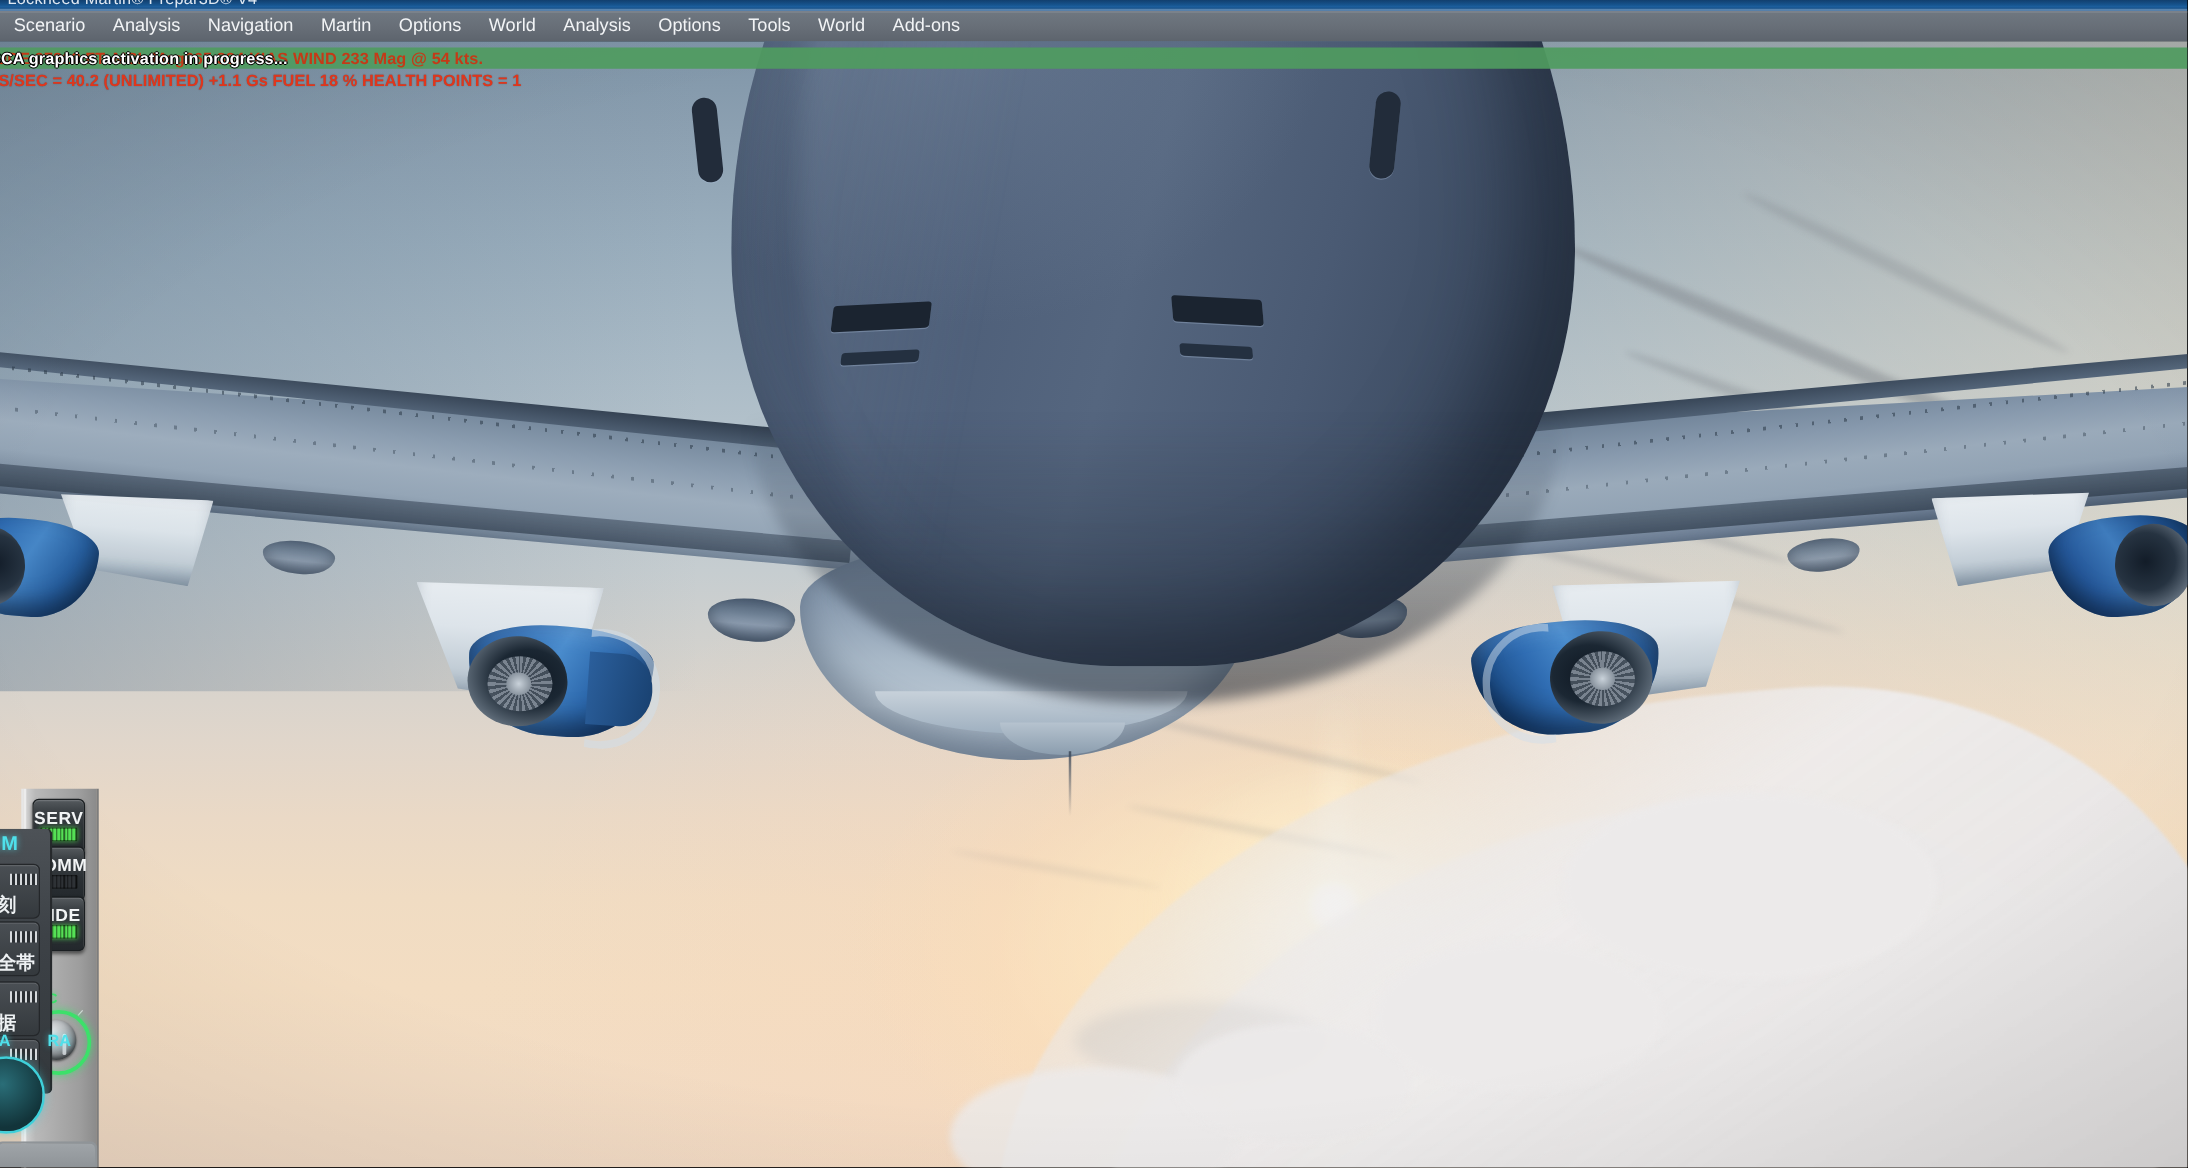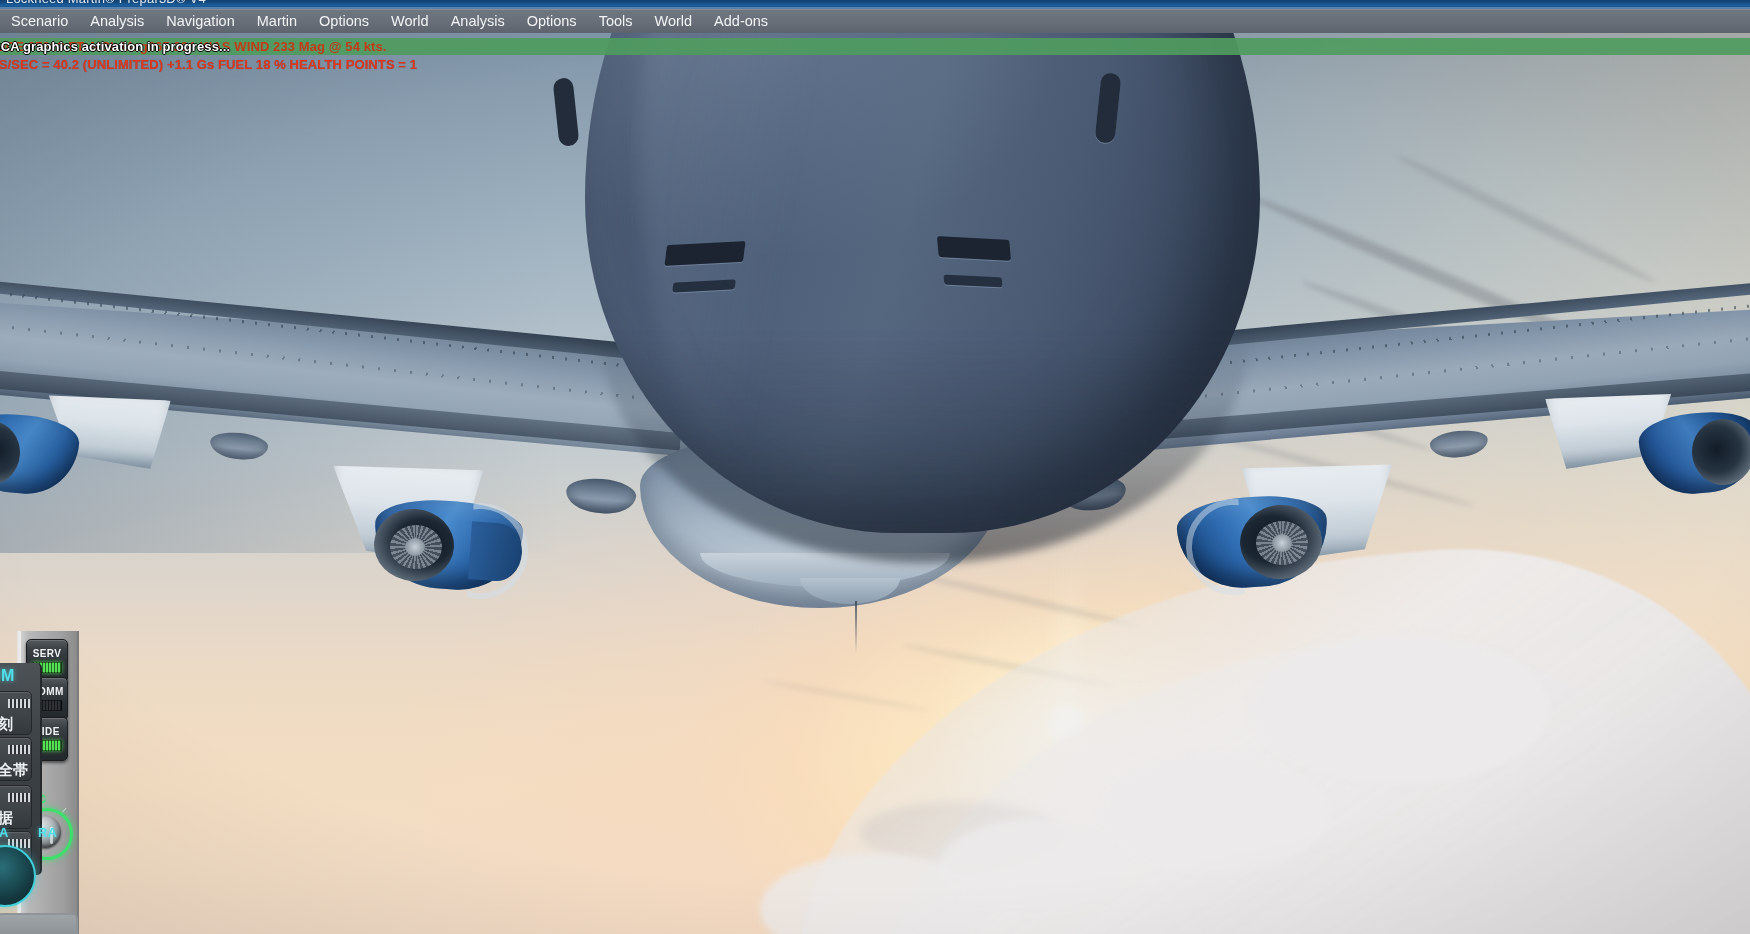--- a/index.html
+++ b/index.html
@@ -246,21 +246,21 @@
     text-shadow:0 0 1px rgba(0,0,0,.35);}
 
   
   .panel-strip{position:absolute;left:17px;top:598px;width:58px;height:336px;
     background:linear-gradient(to right,#d6d6d6 0%,#b9b9b9 16%,#a9a9a9 50%,#9d9d9d 78%,#8b8b8b 100%);
     border-left:2px solid #e6e6e6;border-right:2px solid #7d7d7d;}
   .pbtn{position:absolute;width:40px;height:42px;border-radius:5px;
     background:linear-gradient(to bottom,#555a5e 0%,#3b4044 22%,#2b3034 60%,#23282c 100%);
     border:1px solid #1a1e21;box-shadow:0 2px 3px rgba(0,0,0,.5), inset 0 1px 0 rgba(255,255,255,.16);
     display:flex;flex-direction:column;align-items:center;justify-content:center;gap:3px;}
-  .pbtn-label{color:#f2f4f5;font-size:10px;font-weight:bold;letter-spacing:.4px;line-height:10px;
+  .pbtn-label{color:#f2f4f5;font-size:14px;font-weight:bold;letter-spacing:.4px;line-height:10px;
     font-family:"Liberation Sans",sans-serif;}
   .led{width:28px;height:9px;border-radius:1px;
     background:repeating-linear-gradient(to right, rgba(0,0,0,.55) 0 1px, transparent 1px 3px);
     border:1px solid rgba(0,0,0,.45);}
   .led-green{background-color:#55e055;box-shadow:0 0 4px rgba(85,224,85,.75);}
   .led-dark{background-color:#2e3236;}
   .b-serv{left:26px;top:606px;}
   .b-comm{left:26px;top:644px;}
   .b-hide{left:26px;top:684px;}
 

